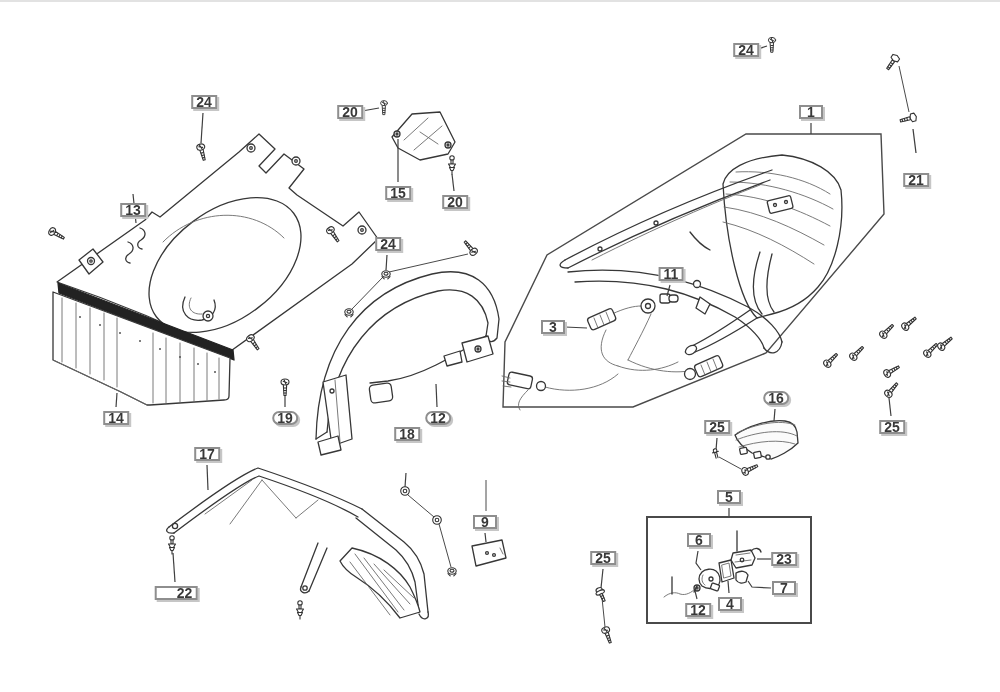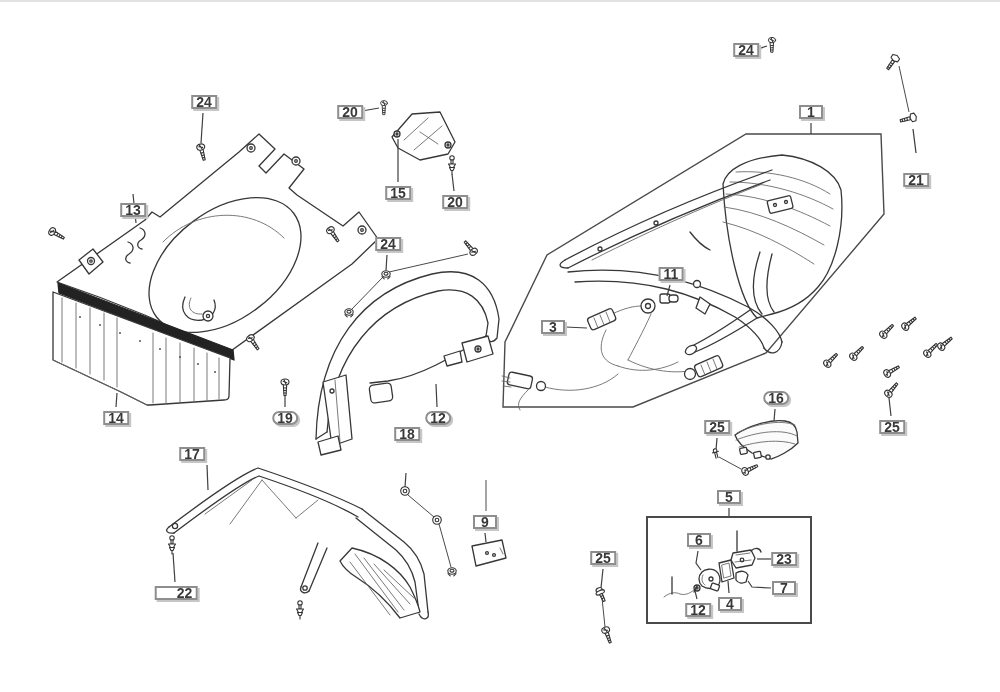--- a/index.html
+++ b/index.html
@@ -327,21 +327,21 @@
       <div class="callout" style="left: 455px; top: 200px;">20</div>
       <div class="callout" style="left: 388px; top: 242px;">24</div>
       <div class="callout" style="left: 746px; top: 48px;">24</div>
       <div class="callout" style="left: 811px; top: 110px;">1</div>
       <div class="callout" style="left: 916px; top: 178px;">21</div>
       <div class="callout" style="left: 671px; top: 272px;">11</div>
       <div class="callout" style="left: 553px; top: 325px;">3</div>
       <div class="callout" style="left: 116px; top: 416px;">14</div>
       <div class="callout" style="left: 285px; top: 416px; border-radius: 7px;">19</div>
       <div class="callout" style="left: 438px; top: 416px; border-radius: 8px;">12</div>
-      <div class="callout" style="left: 192px; top: 452px;">17</div>
+      <div class="callout" style="left: 207px; top: 452px;">17</div>
       <div class="callout" style="left: 407px; top: 432px;">18</div>
       <div class="callout" style="left: 485px; top: 520px;">9</div>
       <div class="callout" style="left: 176px; top: 591px; padding-left: 20px;">22</div>
       <div class="callout" style="left: 776px; top: 396px; border-radius: 7px;">16</div>
       <div class="callout" style="left: 717px; top: 425px;">25</div>
       <div class="callout" style="left: 892px; top: 425px;">25</div>
       <div class="callout" style="left: 729px; top: 495px;">5</div>
       <div class="callout" style="left: 699px; top: 538px;">6</div>
       <div class="callout" style="left: 784px; top: 557px;">23</div>
       <div class="callout" style="left: 784px; top: 586px;">7</div>

